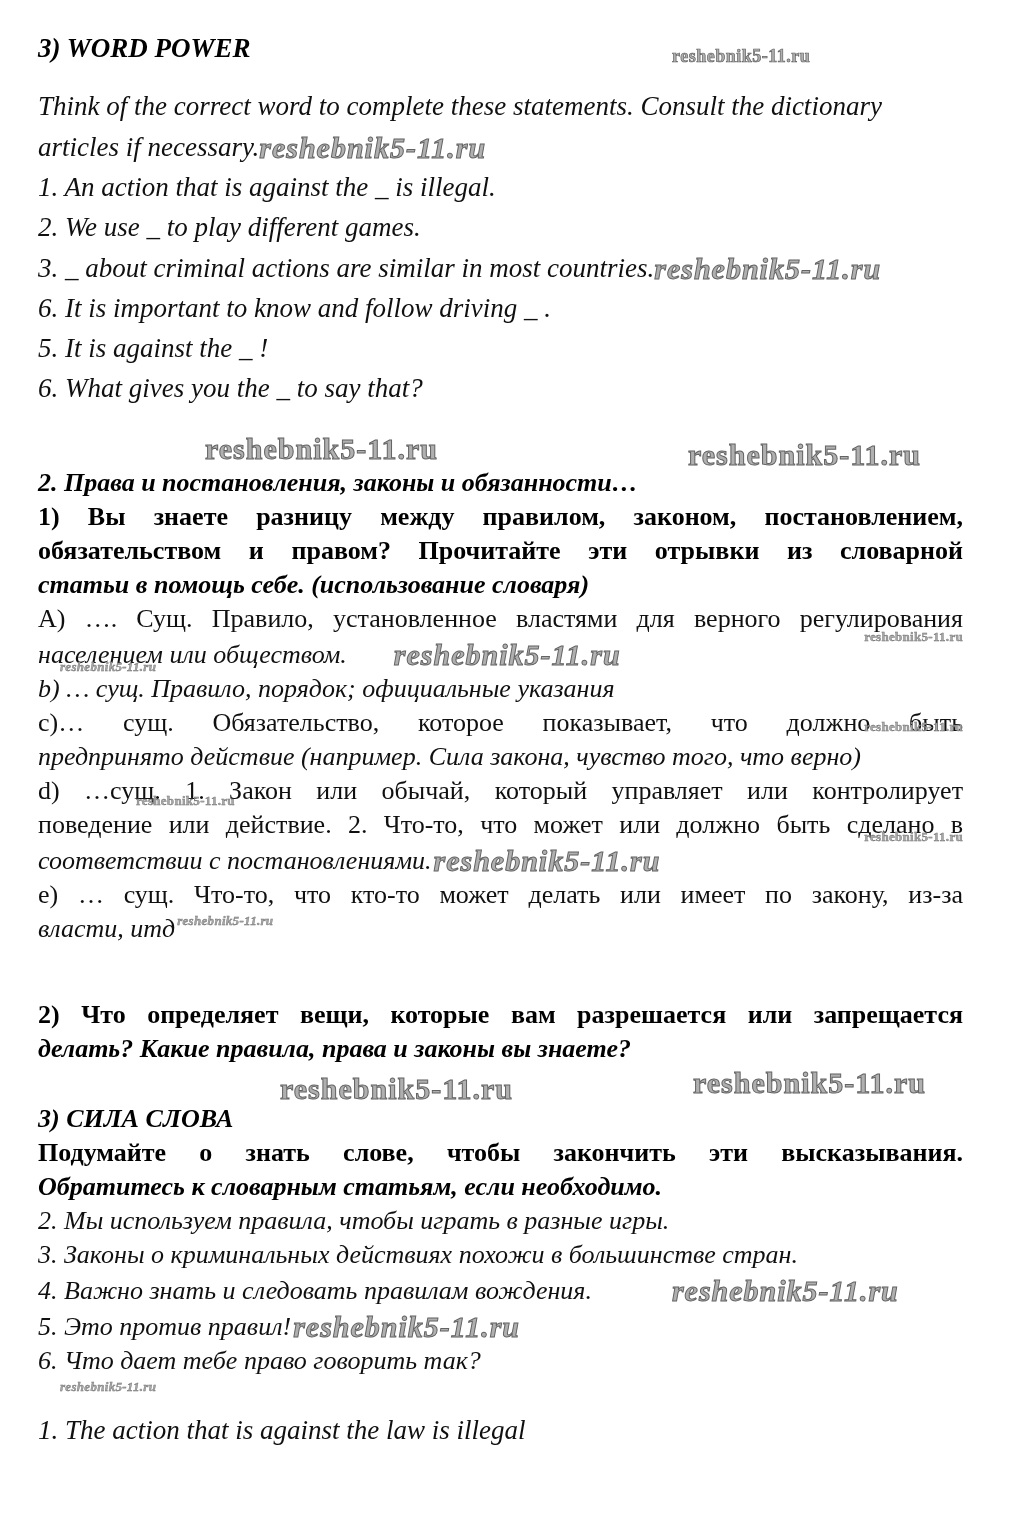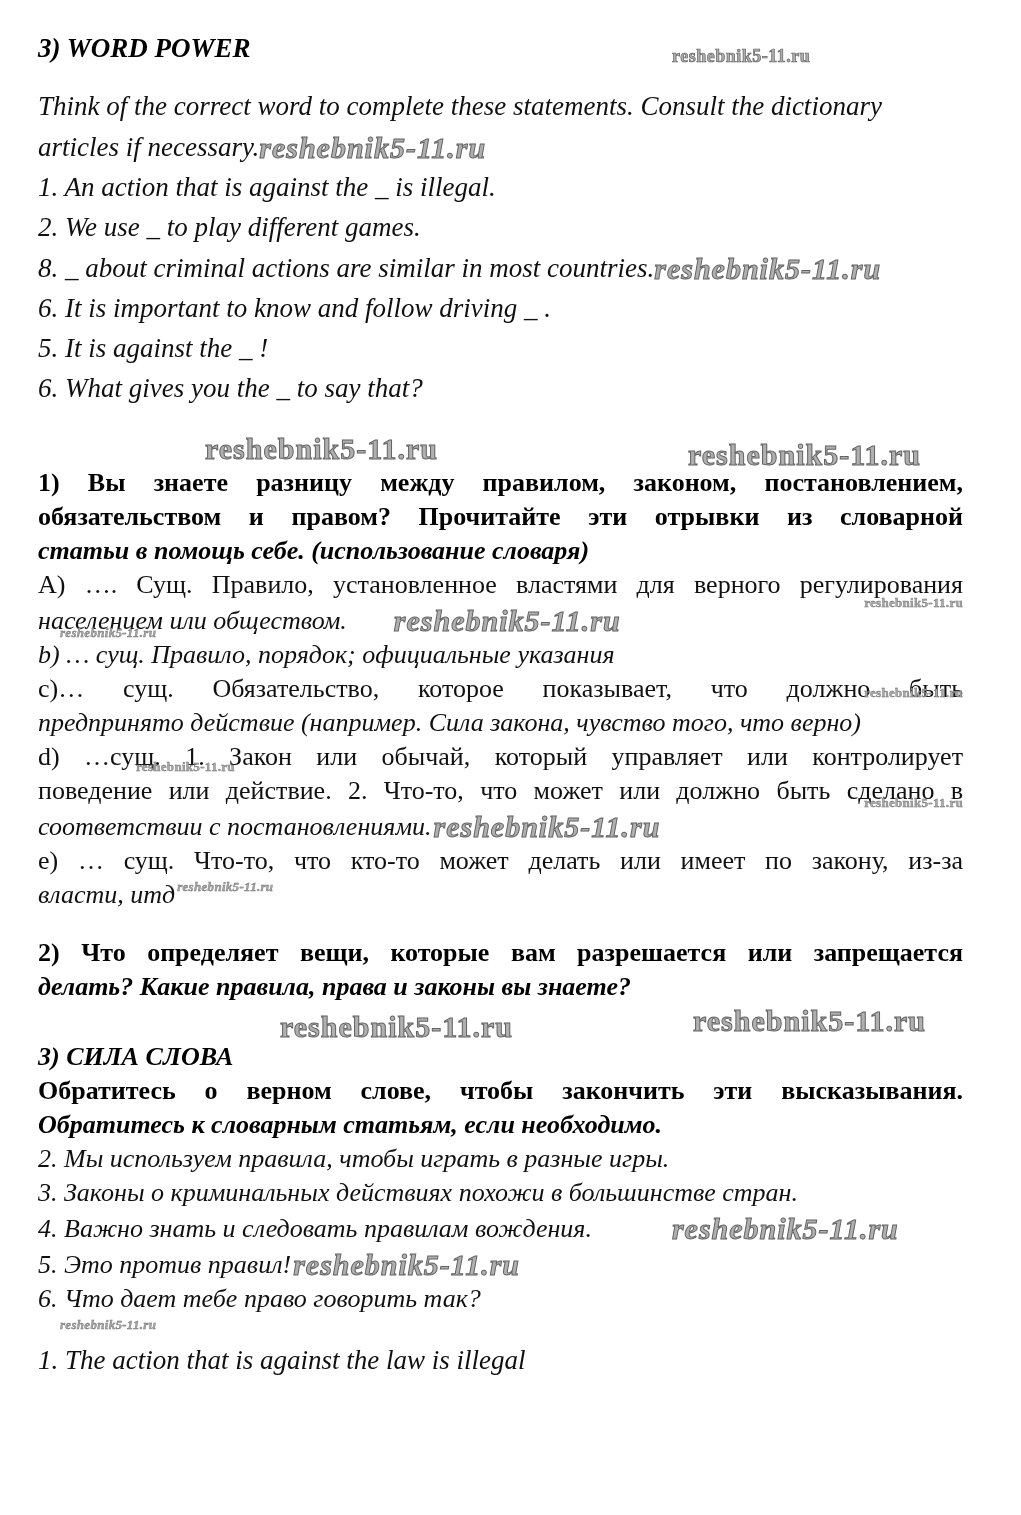--- a/index.html
+++ b/index.html
@@ -52,39 +52,42 @@
       <div class="line">
         <span>articles if necessary.</span><span class="wm wm-big wm-inline">reshebnik5-11.ru</span>
       </div>
       <div class="line">
         <span>1. An action that is against the _ is illegal.</span>
       </div>
       <div class="line">
         <span>2. We use _ to play different games.</span>
       </div>
       <div class="line">
-        <span>8. _ about criminal actions are similar in most countries.</span><span class="wm wm-big wm-inline">reshebnik5-11.ru</span>
+        <span>3. _ about criminal actions are similar in most countries.</span><span class="wm wm-big wm-inline">reshebnik5-11.ru</span>
       </div>
       <div class="line">
         <span>6. It is important to know and follow driving _ .</span>
       </div>
       <div class="line">
         <span>5. It is against the _ !</span>
       </div>
       <div class="line">
         <span>6. What gives you the _ to say that?</span>
       </div>
     </div>
 
     <div class="wm-row" style="margin-top:24px">
       <span class="wm wm-big wm-abs" style="left:167px;top:0">reshebnik5-11.ru</span>
       <span class="wm wm-big wm-abs" style="left:650px;top:6px">reshebnik5-11.ru</span>
     </div>
 
     <div class="ru">
+      <div class="line bold">
+        <span>2. Права и постановления, законы и обязанности…</span>
+      </div>
       <div class="jline bold">
         <span>1) Вы знаете разницу между правилом, законом, постановлением,</span>
       </div>
       <div class="jline bold">
         <span>обязательством и правом? Прочитайте эти отрывки из словарной</span>
       </div>
       <div class="line bold">
         <span>статьи в помощь себе. (использование словаря)</span>
       </div>
 
@@ -121,39 +124,39 @@
         <span>соответствии с постановлениями.</span><span class="wm wm-big wm-inline" style="margin-left:2px">reshebnik5-11.ru</span>
       </div>
 
       <div class="jline">
         <span>e) … сущ. Что-то, что кто-то может делать или имеет по закону, из-за</span>
       </div>
       <div class="line">
         <span>власти, итд</span><span class="wm wm-small wm-sup">reshebnik5-11.ru</span>
       </div>
 
-      <div class="jline bold" style="margin-top:20px">
+      <div class="jline bold" style="margin-top:48px">
         <span>2) Что определяет вещи, которые вам разрешается или запрещается</span>
       </div>
       <div class="line bold">
         <span>делать? Какие правила, права и законы вы знаете?</span>
       </div>
     </div>
 
     <div class="wm-row" style="height:36px">
       <span class="wm wm-big wm-abs" style="left:242px;top:6px">reshebnik5-11.ru</span>
       <span class="wm wm-big wm-abs" style="left:655px;top:0">reshebnik5-11.ru</span>
     </div>
 
     <div class="ru">
       <div class="line bold">
         <span>3) СИЛА СЛОВА</span>
       </div>
       <div class="jline bold">
-        <span>Обратитесь о верном слове, чтобы закончить эти высказывания.</span>
+        <span>Подумайте о знать слове, чтобы закончить эти высказывания.</span>
       </div>
       <div class="line bold">
         <span>Обратитесь к словарным статьям, если необходимо.</span>
       </div>
       <div class="line">
         <span>2. Мы используем правила, чтобы играть в разные игры.</span>
       </div>
       <div class="line">
         <span>3. Законы о криминальных действиях похожи в большинстве стран.</span>
       </div>
@@ -162,20 +165,20 @@
       </div>
       <div class="line">
         <span>5. Это против правил!</span><span class="wm wm-big wm-inline" style="margin-left:2px">reshebnik5-11.ru</span>
       </div>
       <div class="line">
         <span>6. Что дает тебе право говорить так?</span>
         <span class="wm wm-small wm-abs" style="left:22px;top:26px">reshebnik5-11.ru</span>
       </div>
     </div>
 
-    <div class="en" style="margin-top:24px">
+    <div class="en" style="margin-top:32px">
       <div class="line">
         <span>1. The action that is against the law is illegal</span>
       </div>
     </div>
 
   </div>
 </div>
 
 </body></html>

